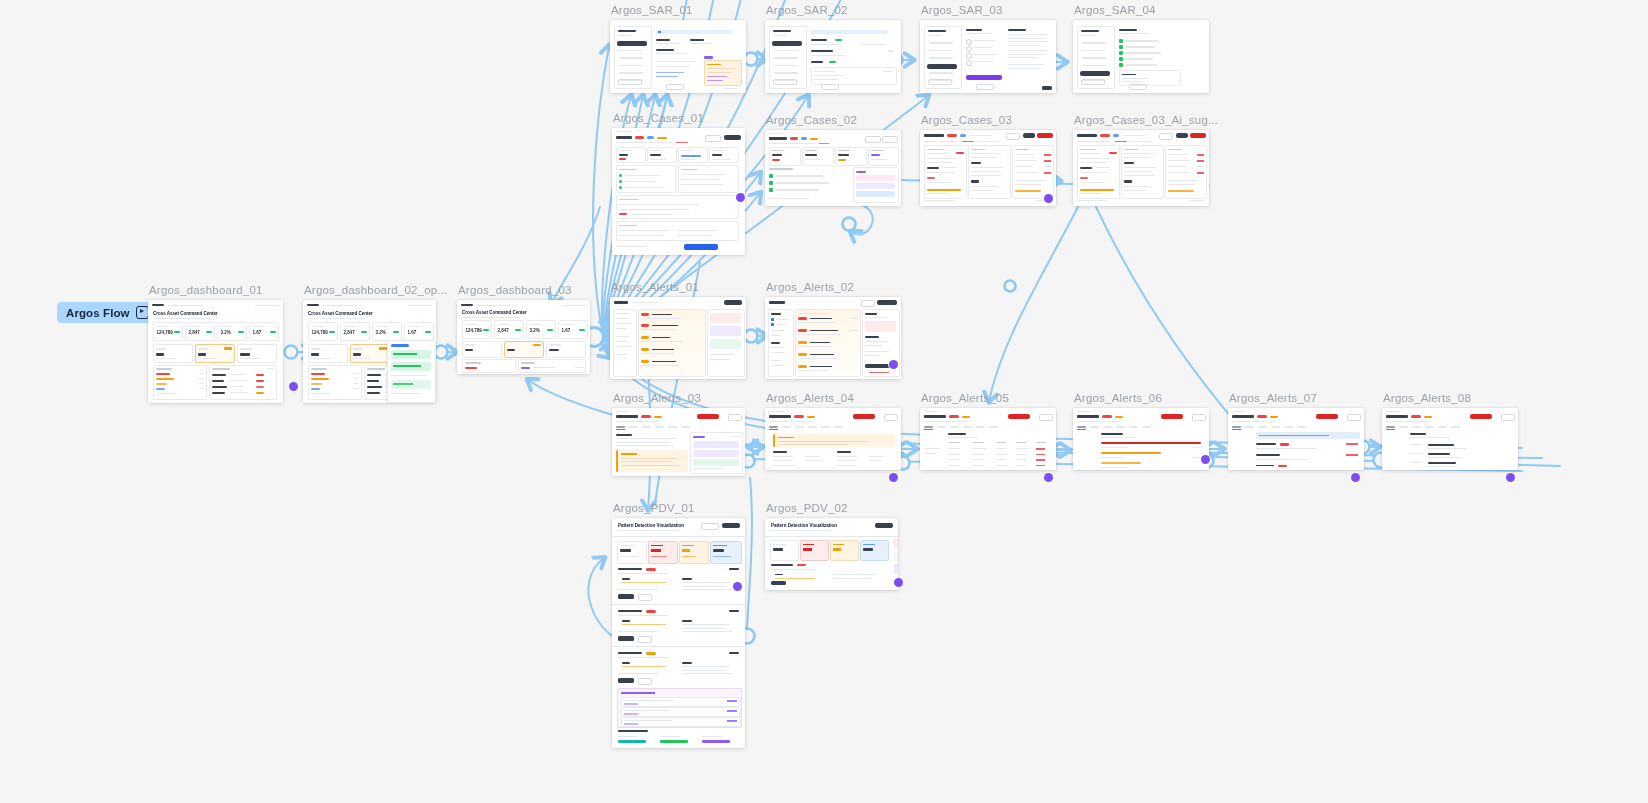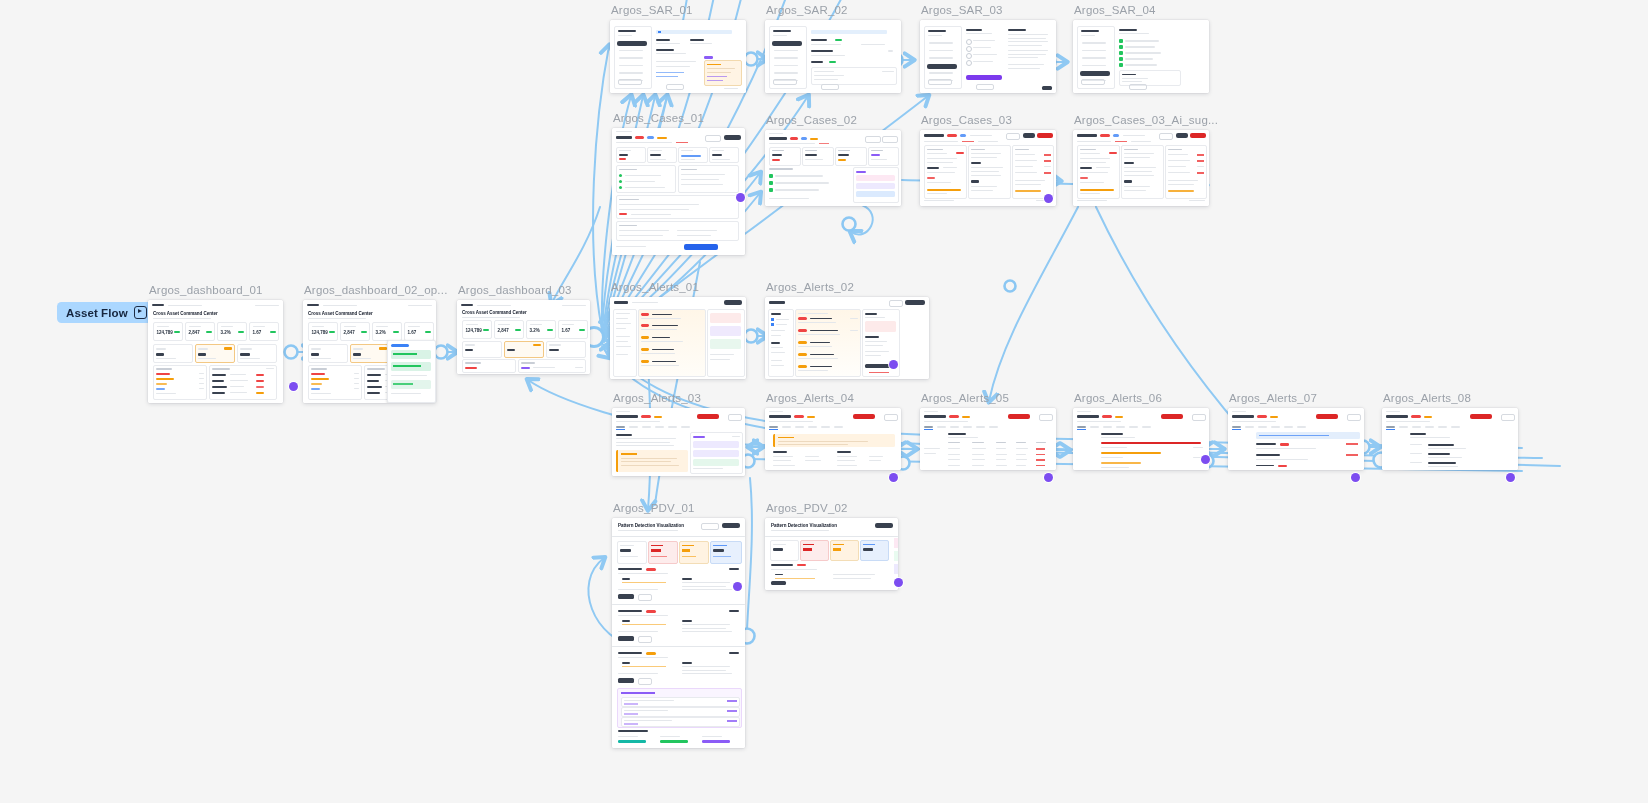--- a/index.html
+++ b/index.html
@@ -113,21 +113,21 @@
       <circle cx="748" cy="461" r="6.5"></circle>
       <circle cx="903" cy="463" r="6.5"></circle>
       <circle cx="1207" cy="461" r="6.5"></circle>
       <circle cx="1363" cy="447" r="6.5"></circle>
       <circle cx="1381" cy="460" r="7.5"></circle>
       <circle cx="747" cy="636" r="7.5"></circle>
     </g>
   </svg>
 
   <div class="flow-badge">
-    <b>Asset Flow</b>
+    <b>Argos Flow</b>
     <span class="badge-ic"></span>
   </div>
 
   <div id="frames">
       <div class="frame" style="left: 610px; top: 20px; width: 136px; height: 73px;">
         <div class="flabel">Argos_SAR_01</div>
         <div class="thumb">
           <div class="card" style="left:4px;top:6px;width:36px;height:61px">
     <i class="ln dk" style="left:3px;top:3px;width:18px"></i>
             <i class="ln" style="left:3px;top:8px;width:14px;height:1.3px"></i>
@@ -743,21 +743,21 @@
           </div>
   <div class="card" style="left:97px;top:12px;width:36px;height:66px">
     <i style="left:2px;top:3px;width:31px;height:10px;background:#fdeaea;border-radius:1.5px"></i>
     <i style="left:2px;top:16px;width:31px;height:10px;background:#efe9fd;border-radius:1.5px"></i>
     <i style="left:2px;top:29px;width:31px;height:10px;background:#e8f7ee;border-radius:1.5px"></i>
     <i class="ln" style="left:2px;top:44px;width:24px;height:1.3px"></i>
             <i class="ln" style="left:2px;top:49px;width:20px;height:1.3px"></i>
           </div>
         </div>
       </div>
-      <div class="frame" style="left: 765px; top: 297px; width: 164px; height: 82px;">
+      <div class="frame" style="left: 765px; top: 297px; width: 136px; height: 82px;">
         <div class="flabel">Argos_Alerts_02</div>
         <div class="thumb">
   <i class="ln dk" style="left:4px;top:4px;width:16px;height:2.5px"></i>
   <i style="right:26px;top:3px;width:12px;height:5px;border:.6px solid #d6dae0;border-radius:2px"></i>
   <i class="dk" style="right:4px;top:3px;width:20px;height:5px;border-radius:2px"></i>
   <div class="card" style="left:3px;top:12px;width:24px;height:66px">
     <i class="ln dk" style="left:2px;top:3px;width:10px;height:1.6px"></i>
     <i class="bl" style="left:2px;top:8px;width:2.5px;height:2.5px"></i>
             <i class="ln" style="left:7px;top:8.5px;width:13px;height:1.3px"></i>
     <i class="bl" style="left:2px;top:13px;width:2.5px;height:2.5px"></i>

